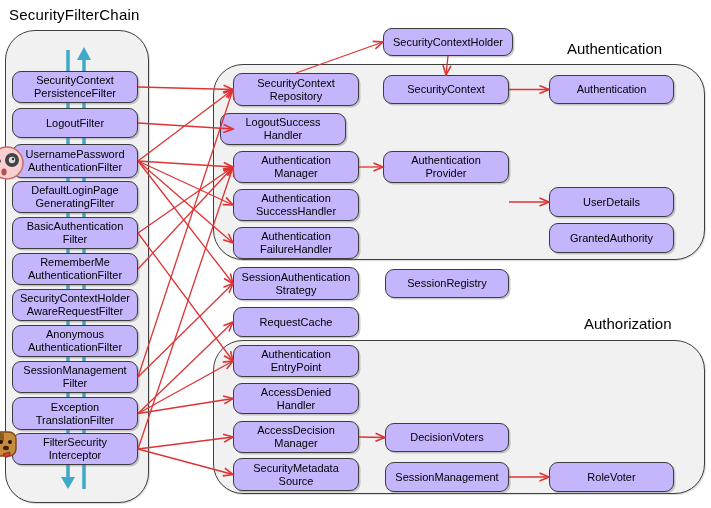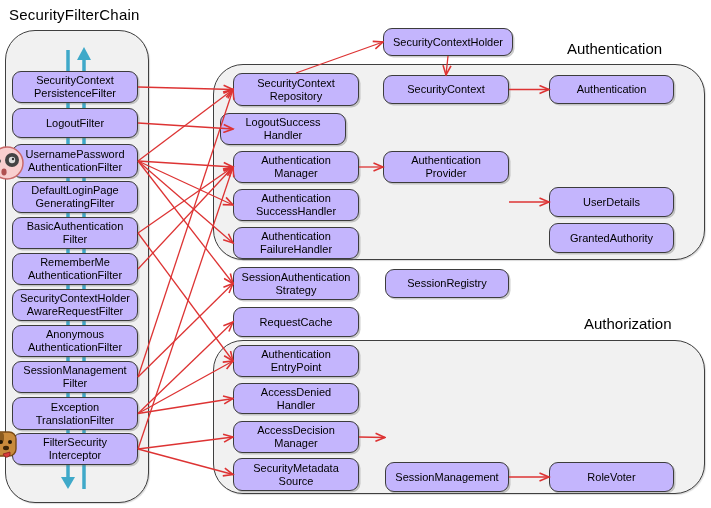--- a/index.html
+++ b/index.html
@@ -102,20 +102,21 @@
   <div class="node" style="left:233px;top:307px;width:124px;height:28px">RequestCache</div>
 
   <div class="node" style="left:233px;top:345px;width:124px;height:30px">Authentication
 EntryPoint</div>
   <div class="node" style="left:233px;top:383px;width:124px;height:29px">AccessDenied
 Handler</div>
   <div class="node" style="left:233px;top:421px;width:124px;height:30px">AccessDecision
 Manager</div>
   <div class="node" style="left:233px;top:458px;width:124px;height:31px">SecurityMetadata
 Source</div>
+  <div class="node" style="left:385px;top:423px;width:122px;height:27px">DecisionVoters</div>
   <div class="node" style="left:385px;top:462px;width:122px;height:28px">SessionManagement</div>
   <div class="node" style="left:549px;top:462px;width:123px;height:28px">RoleVoter</div>
 
   <svg class="corner-icon" style="left:-9px;top:144px" width="36" height="38" viewBox="0 0 36 38">
     <circle cx="16" cy="19" r="16" fill="#f9cfcf" stroke="#c96a6a" stroke-width="1.5"></circle>
     <circle cx="21" cy="16" r="7" fill="#444"></circle>
     <circle cx="21" cy="16" r="3.2" fill="#ddd"></circle>
     <circle cx="22" cy="15" r="1.2" fill="#333"></circle>
     <circle cx="8" cy="17" r="2" fill="#555"></circle>
     <ellipse cx="13" cy="28" rx="2.6" ry="3.4" fill="#b05050"></ellipse>

